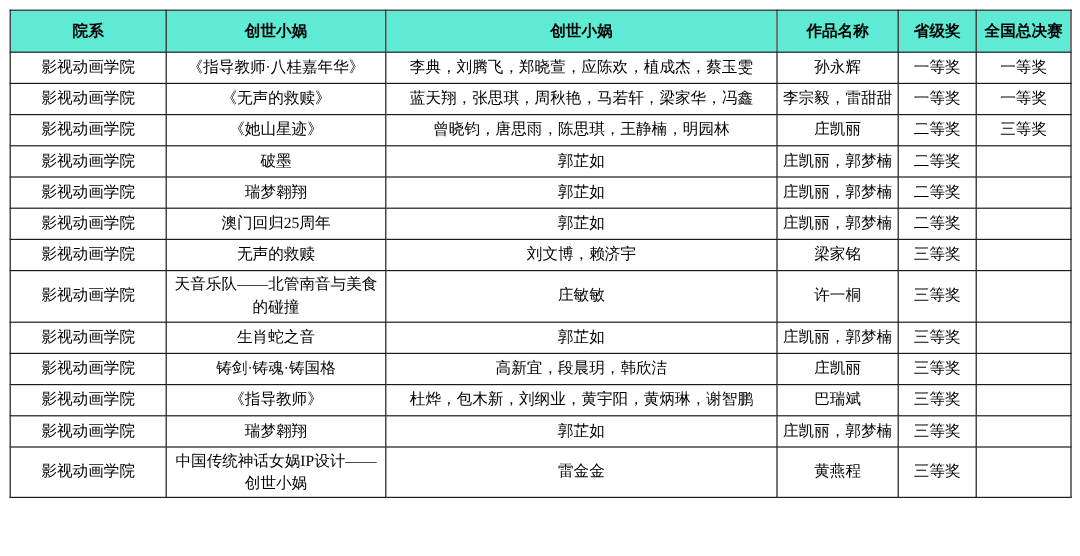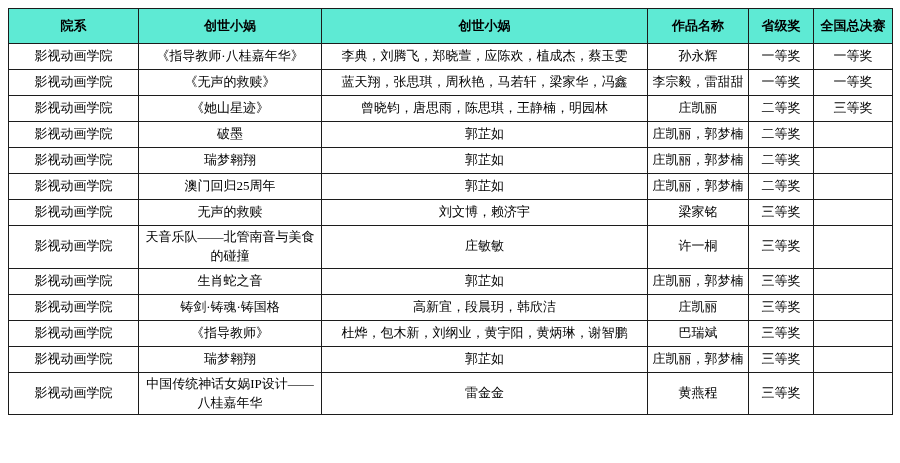--- a/index.html
+++ b/index.html
@@ -154,21 +154,21 @@
         <tr>
           <td>影视动画学院</td>
           <td>瑞梦翱翔</td>
           <td>郭芷如</td>
           <td>庄凯丽，郭梦楠</td>
           <td>三等奖</td>
           <td></td>
         </tr>
         <tr>
           <td>影视动画学院</td>
-          <td>中国传统神话女娲IP设计——八桂嘉年华</td>
+          <td>中国传统神话女娲IP设计——创世小娲</td>
           <td>雷金金</td>
           <td>黄燕程</td>
           <td>三等奖</td>
           <td></td>
         </tr>
       </tbody>
   </table>
 </div>
 
 </body></html>

